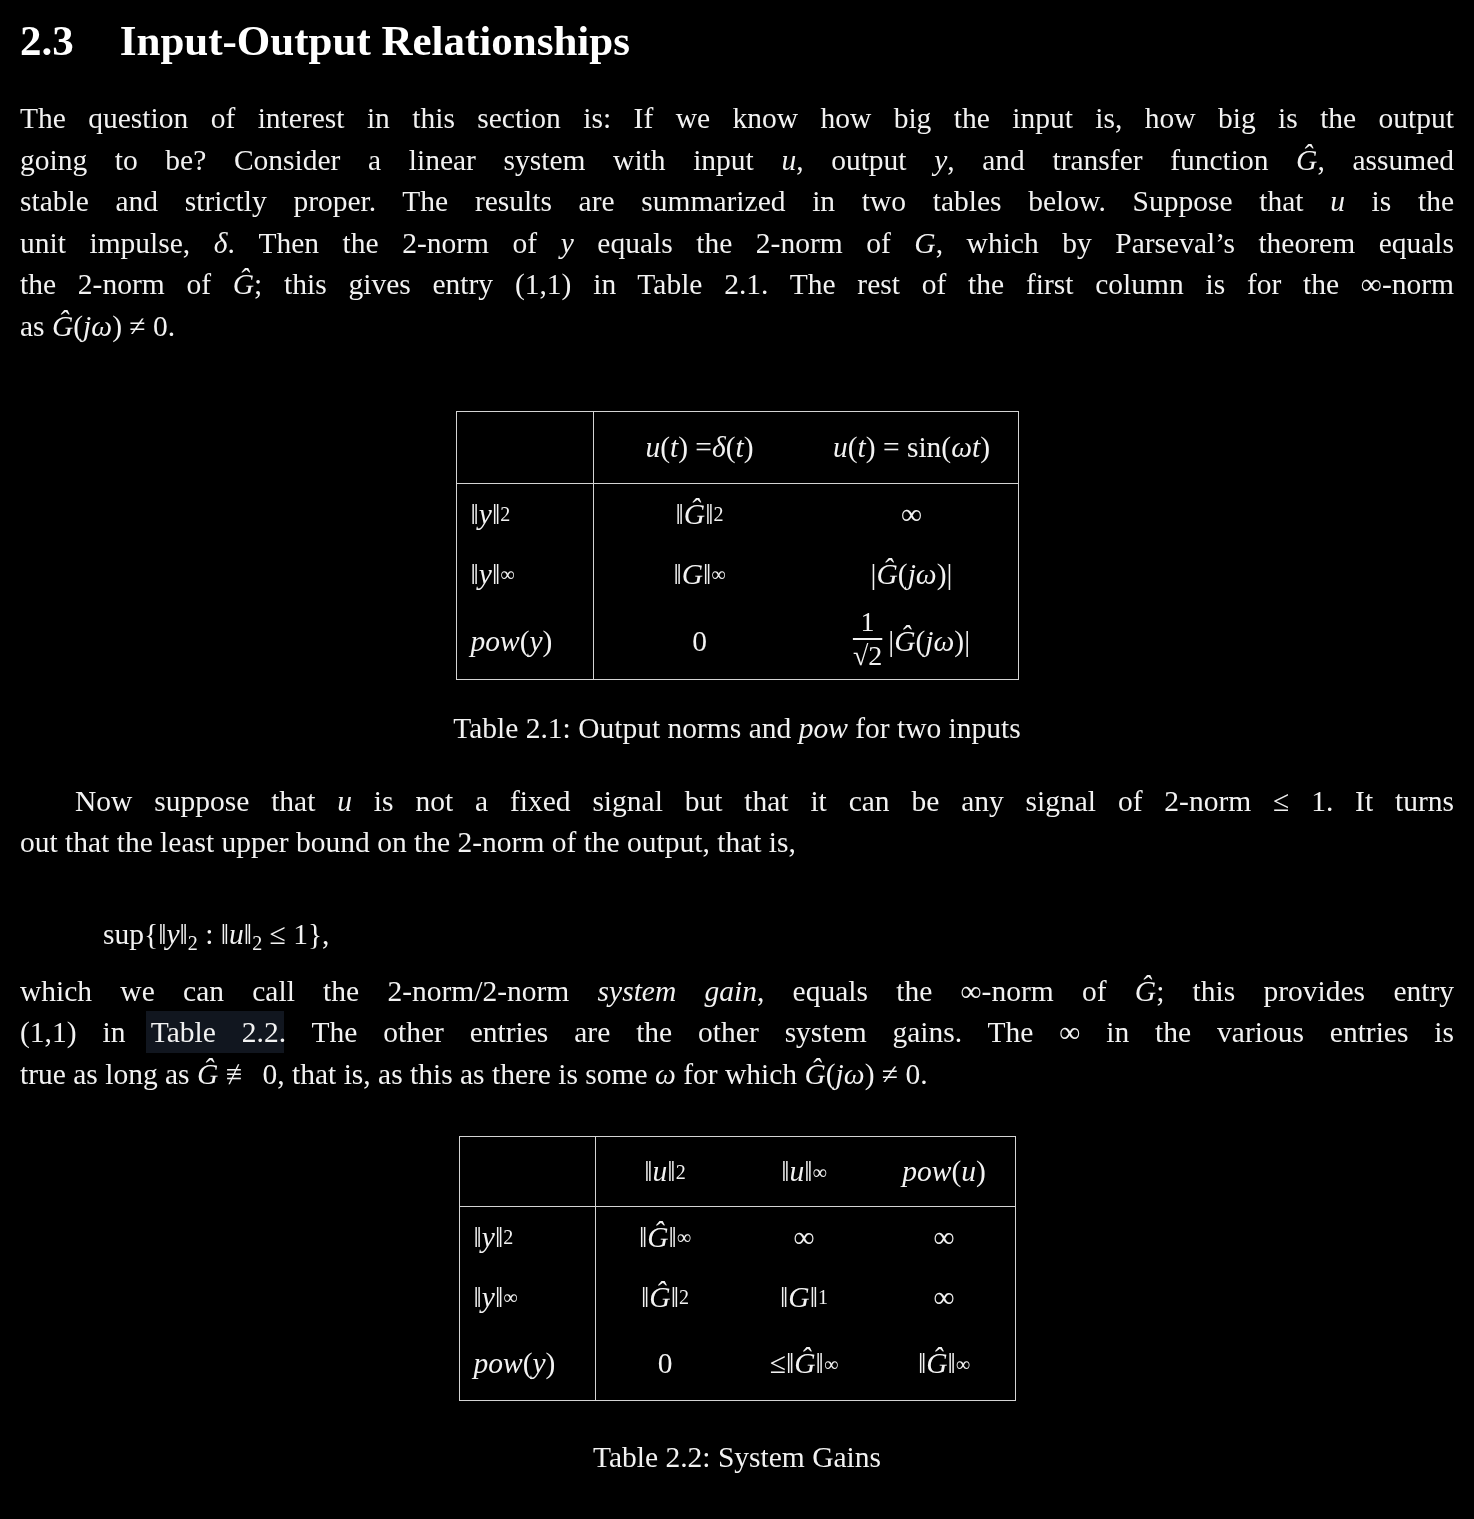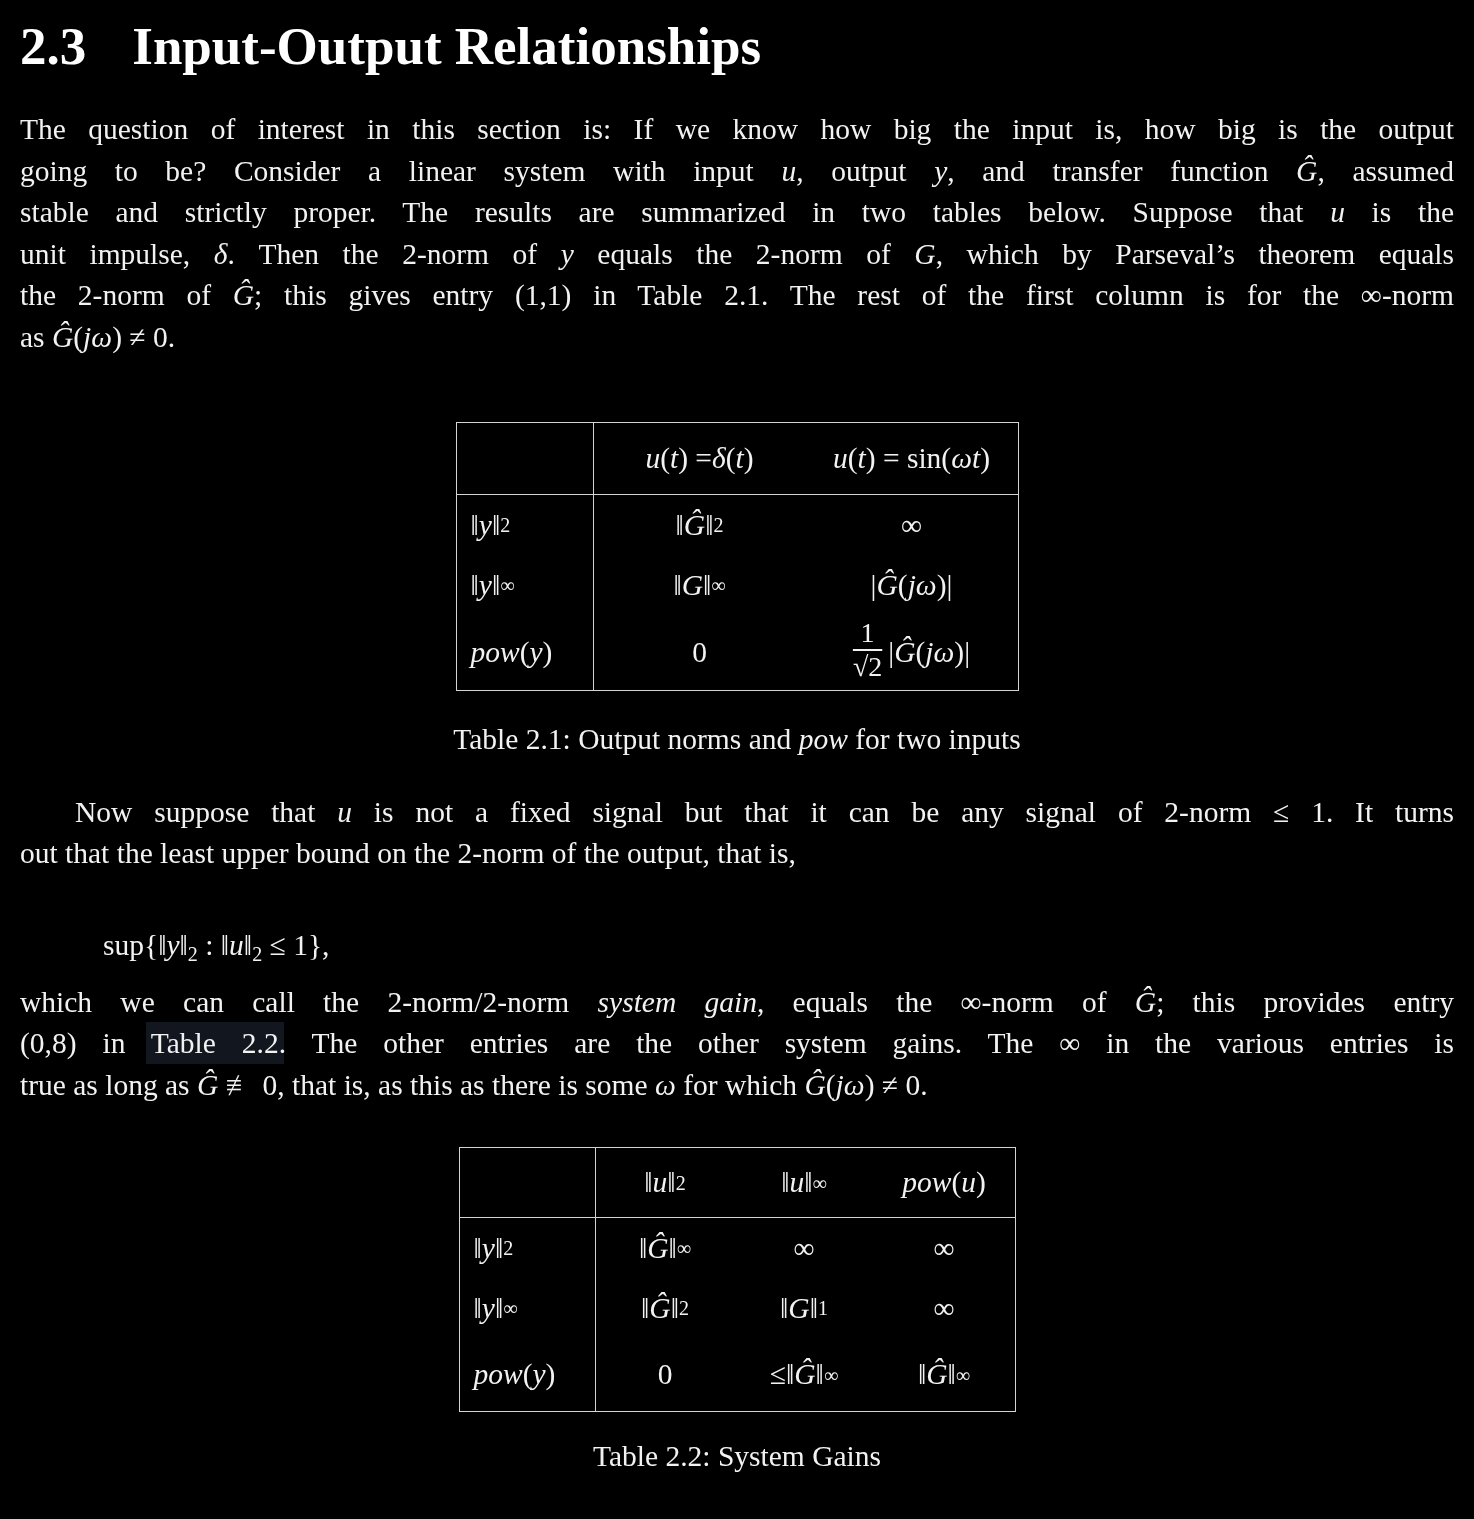--- a/index.html
+++ b/index.html
@@ -10,21 +10,21 @@
   html,body{width:1474px; height:1519px; overflow:hidden;}
   body{
     background:var(--background);
     color:var(--text);
     font-family:"Liberation Serif","DejaVu Serif",serif;
     font-size:29.5px;
   }
   .page{width:1474px; height:1519px; padding:12px 20px 0 20px; position:relative;}
   h1.sec{
     color:var(--heading);
-    font-size:53px; font-weight:bold;
+    font-size:43px; font-weight:bold;
     display:flex; gap:46px; align-items:baseline;
     padding-top:4px;
   }
   .para{width:1434px; margin-top:33px;font-family:Liberation Serif, serif;}
   .tline{line-height:41.5px; min-height:41.5px;}
   .jl{text-align:justify; text-align-last:justify;}
   .ind{text-indent:55px;margin-top:12px;}
   .s-i{font-style:italic;}
   .s-sub{font-size:0.68em; vertical-align:-0.28em; line-height:0;}
   .s-sqrt{text-decoration:overline;}
@@ -43,21 +43,21 @@
   .hb{border-bottom:1.5px solid var(--table-border);}
   .frac{
     display:inline-flex; flex-direction:column; align-items:stretch;
     text-align:center; vertical-align:middle; margin-right:6px;
     line-height:1.12; font-size:0.95em; position:relative; top:-3px;
   }
   .fnum{display:block;}
   .fden{display:block; border-top:2px solid var(--fraction-bar);}
   .caption{text-align:center;}
   .cap1{margin-top:28px; line-height:41.5px;text-align:center;}
-  .cap2{margin-top:24px; line-height:41.5px;}
+  .cap2{margin-top:36px; line-height:41.5px;}
   .m-after-cap{margin-top:31px;}
   .m-para3{margin-top:13px;}
 </style>
 </head>
 <body>
 
 <div class="page">
 
   <h1 class="sec">
     <span>2.3</span>
@@ -158,21 +158,21 @@
 
   <div class="para m-after-cap">
       <div class="tline jl ind"><span>Now suppose that </span><span class="s-i">u</span><span> is not a fixed signal but that it can be any signal of 2-norm ≤ 1. It turns</span></div>
       <div class="tline"><span>out that the least upper bound on the 2-norm of the output, that is,</span></div>
     </div>
 
   <div class="equation"><span>sup{</span><span>‖</span><span class="s-i">y</span><span>‖</span><span class="s-sub">2</span><span> : </span><span>‖</span><span class="s-i">u</span><span>‖</span><span class="s-sub">2</span><span> ≤ 1},</span></div>
 
   <div class="para m-para3">
       <div class="tline jl"><span>which we can call the 2-norm/2-norm </span><span class="s-i">system gain</span><span>, equals the ∞-norm of </span><span class="s-i">Ĝ</span><span>; this provides entry</span></div>
-      <div class="tline jl"><span>(0,8) in </span><span class="s-hl">Table 2.2</span><span>. The other entries are the other system gains. The ∞ in the various entries is</span></div>
+      <div class="tline jl"><span>(1,1) in </span><span class="s-hl">Table 2.2</span><span>. The other entries are the other system gains. The ∞ in the various entries is</span></div>
       <div class="tline"><span>true as long as </span><span class="s-i">Ĝ</span><span> ≢ 0, that is, as this as there is some </span><span class="s-i">ω</span><span> for which </span><span class="s-i">Ĝ</span><span>(</span><span class="s-i">jω</span><span>) ≠ 0.</span></div>
     </div>
 
   <div class="tblwrap">
     <div class="mtable t2">
       <div class="c lab hb"></div>
       <div class="c hb">
           <span>‖</span>
           <span class="s-i">u</span>
           <span>‖</span>

